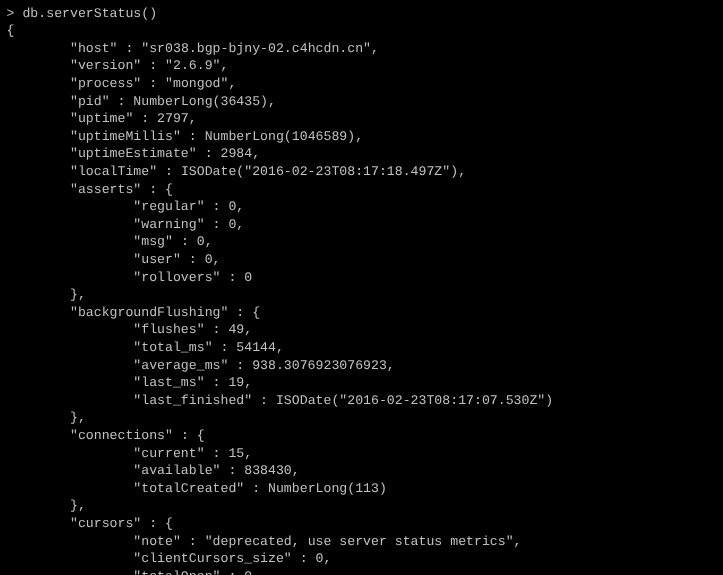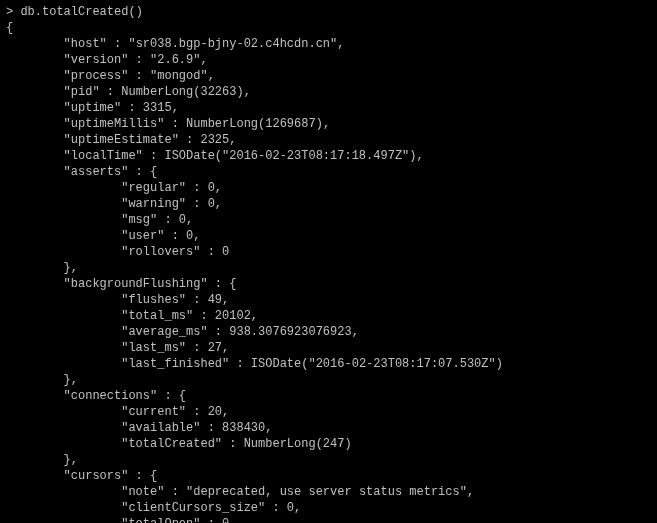--- a/index.html
+++ b/index.html
@@ -16,45 +16,45 @@
     font-family:Consolas,"Courier New",monospace;
     font-size:12px;
     line-height:16px;
     color:#c0c0c0;
     white-space:pre;
   }
 </style>
 </head>
 <body>
 
-<pre><span>&gt; </span><span>db.totalCreated()</span>
+<pre><span>&gt; </span><span>db.serverStatus()</span>
 <span>{</span>
 <span>        </span><span>"host"</span><span> : </span><span>"sr038.bgp-bjny-02.c4hcdn.cn"</span><span>,</span>
 <span>        </span><span>"version"</span><span> : </span><span>"2.6.9"</span><span>,</span>
 <span>        </span><span>"process"</span><span> : </span><span>"mongod"</span><span>,</span>
-<span>        </span><span>"pid"</span><span> : </span><span>NumberLong(32263)</span><span>,</span>
-<span>        </span><span>"uptime"</span><span> : </span><span>3315</span><span>,</span>
-<span>        </span><span>"uptimeMillis"</span><span> : </span><span>NumberLong(1269687)</span><span>,</span>
-<span>        </span><span>"uptimeEstimate"</span><span> : </span><span>2325</span><span>,</span>
+<span>        </span><span>"pid"</span><span> : </span><span>NumberLong(36435)</span><span>,</span>
+<span>        </span><span>"uptime"</span><span> : </span><span>2797</span><span>,</span>
+<span>        </span><span>"uptimeMillis"</span><span> : </span><span>NumberLong(1046589)</span><span>,</span>
+<span>        </span><span>"uptimeEstimate"</span><span> : </span><span>2984</span><span>,</span>
 <span>        </span><span>"localTime"</span><span> : </span><span>ISODate("2016-02-23T08:17:18.497Z")</span><span>,</span>
 <span>        </span><span>"asserts"</span><span> : {</span>
 <span>                </span><span>"regular"</span><span> : </span><span>0</span><span>,</span>
 <span>                </span><span>"warning"</span><span> : </span><span>0</span><span>,</span>
 <span>                </span><span>"msg"</span><span> : </span><span>0</span><span>,</span>
 <span>                </span><span>"user"</span><span> : </span><span>0</span><span>,</span>
 <span>                </span><span>"rollovers"</span><span> : </span><span>0</span>
 <span>        </span><span>},</span>
 <span>        </span><span>"backgroundFlushing"</span><span> : {</span>
 <span>                </span><span>"flushes"</span><span> : </span><span>49</span><span>,</span>
-<span>                </span><span>"total_ms"</span><span> : </span><span>20102</span><span>,</span>
+<span>                </span><span>"total_ms"</span><span> : </span><span>54144</span><span>,</span>
 <span>                </span><span>"average_ms"</span><span> : </span><span>938.3076923076923</span><span>,</span>
-<span>                </span><span>"last_ms"</span><span> : </span><span>27</span><span>,</span>
+<span>                </span><span>"last_ms"</span><span> : </span><span>19</span><span>,</span>
 <span>                </span><span>"last_finished"</span><span> : </span><span>ISODate("2016-02-23T08:17:07.530Z")</span>
 <span>        </span><span>},</span>
 <span>        </span><span>"connections"</span><span> : {</span>
-<span>                </span><span>"current"</span><span> : </span><span>20</span><span>,</span>
+<span>                </span><span>"current"</span><span> : </span><span>15</span><span>,</span>
 <span>                </span><span>"available"</span><span> : </span><span>838430</span><span>,</span>
-<span>                </span><span>"totalCreated"</span><span> : </span><span>NumberLong(247)</span>
+<span>                </span><span>"totalCreated"</span><span> : </span><span>NumberLong(113)</span>
 <span>        </span><span>},</span>
 <span>        </span><span>"cursors"</span><span> : {</span>
 <span>                </span><span>"note"</span><span> : </span><span>"deprecated, use server status metrics"</span><span>,</span>
 <span>                </span><span>"clientCursors_size"</span><span> : </span><span>0</span><span>,</span>
 <span>                </span><span>"totalOpen"</span><span> : </span><span>0</span><span>,</span></pre>
 
 </body></html>

